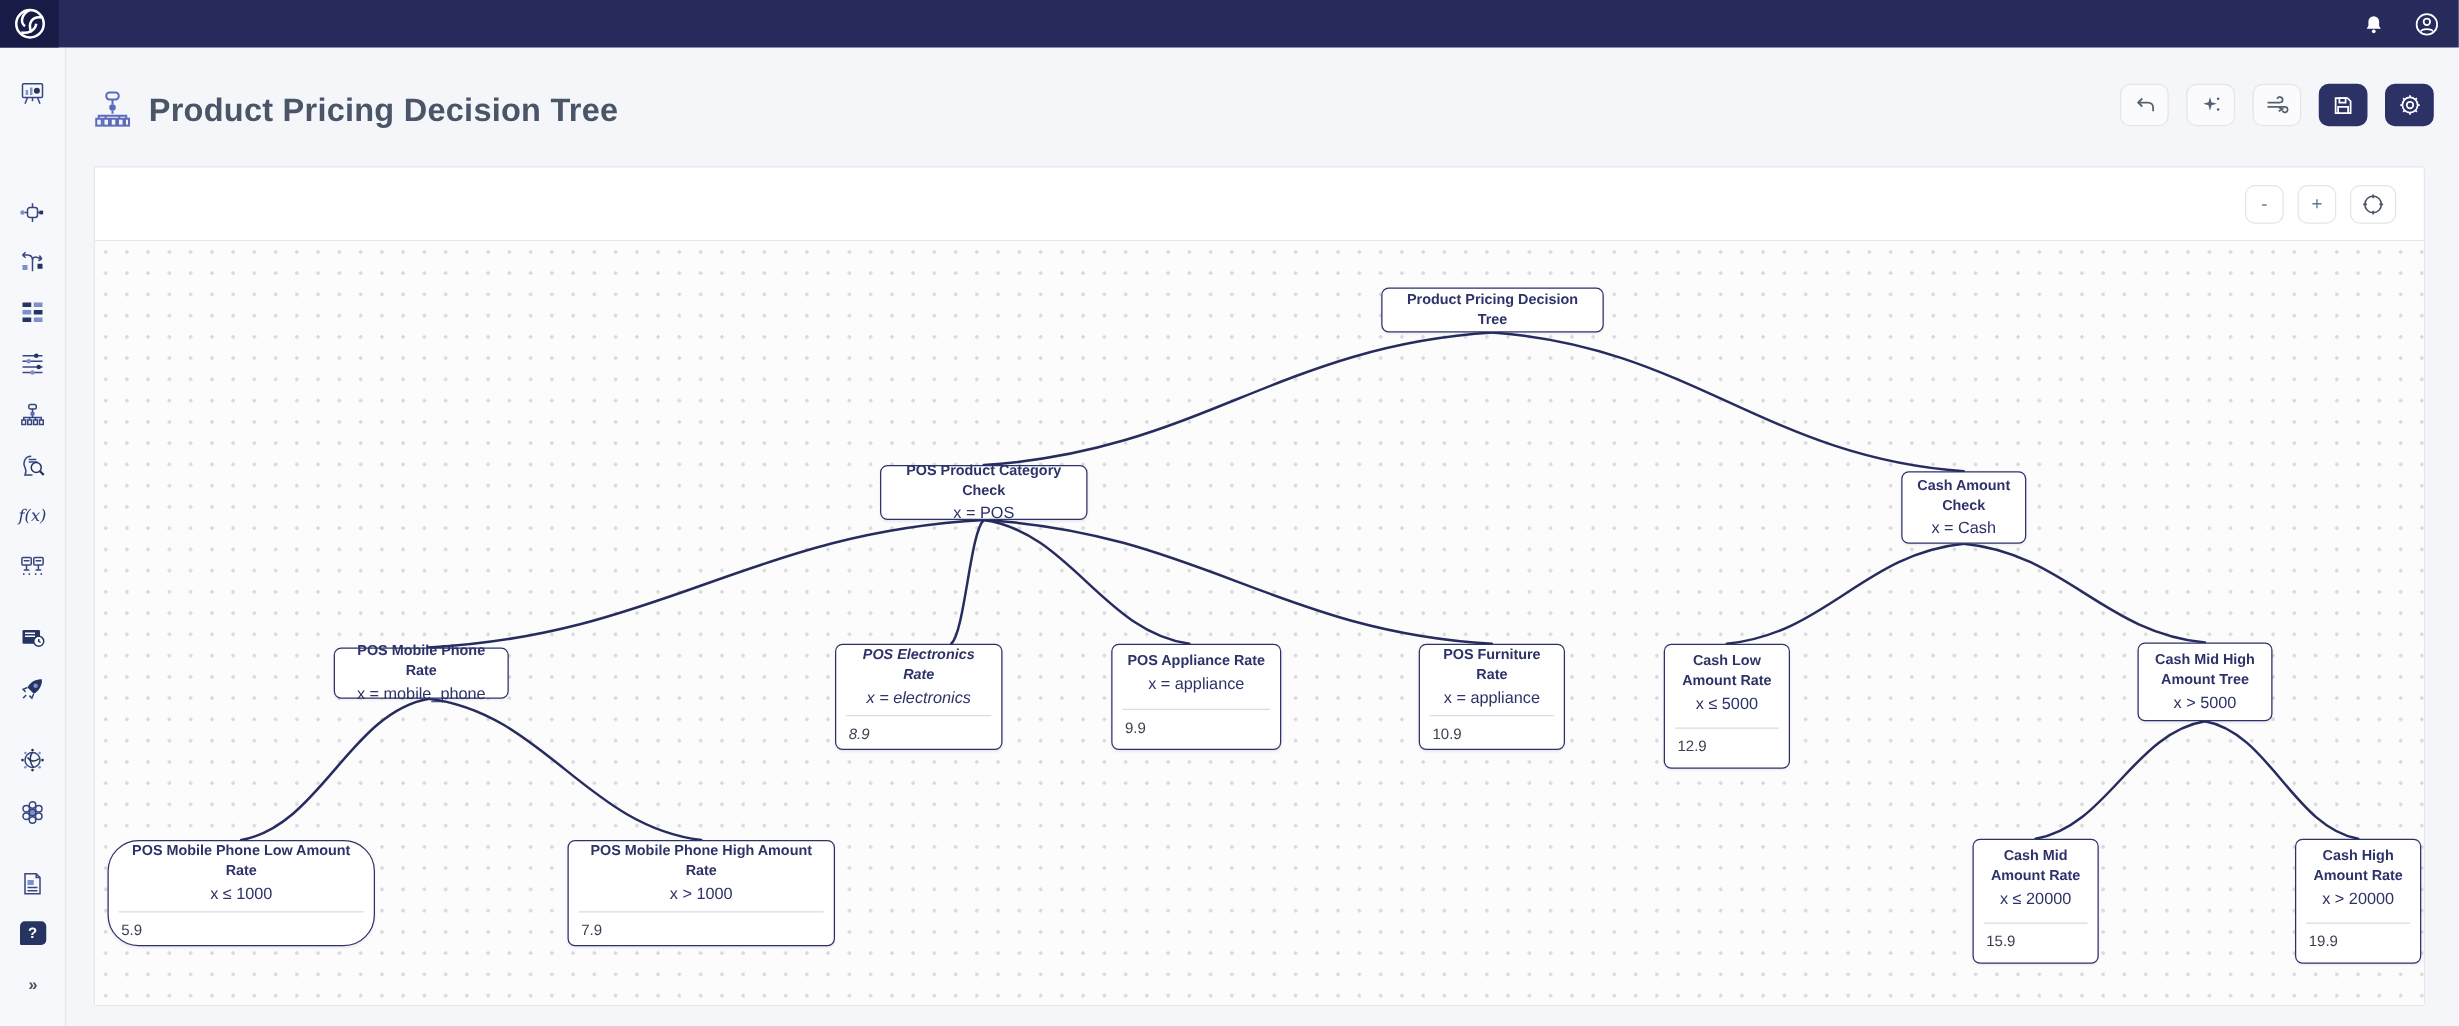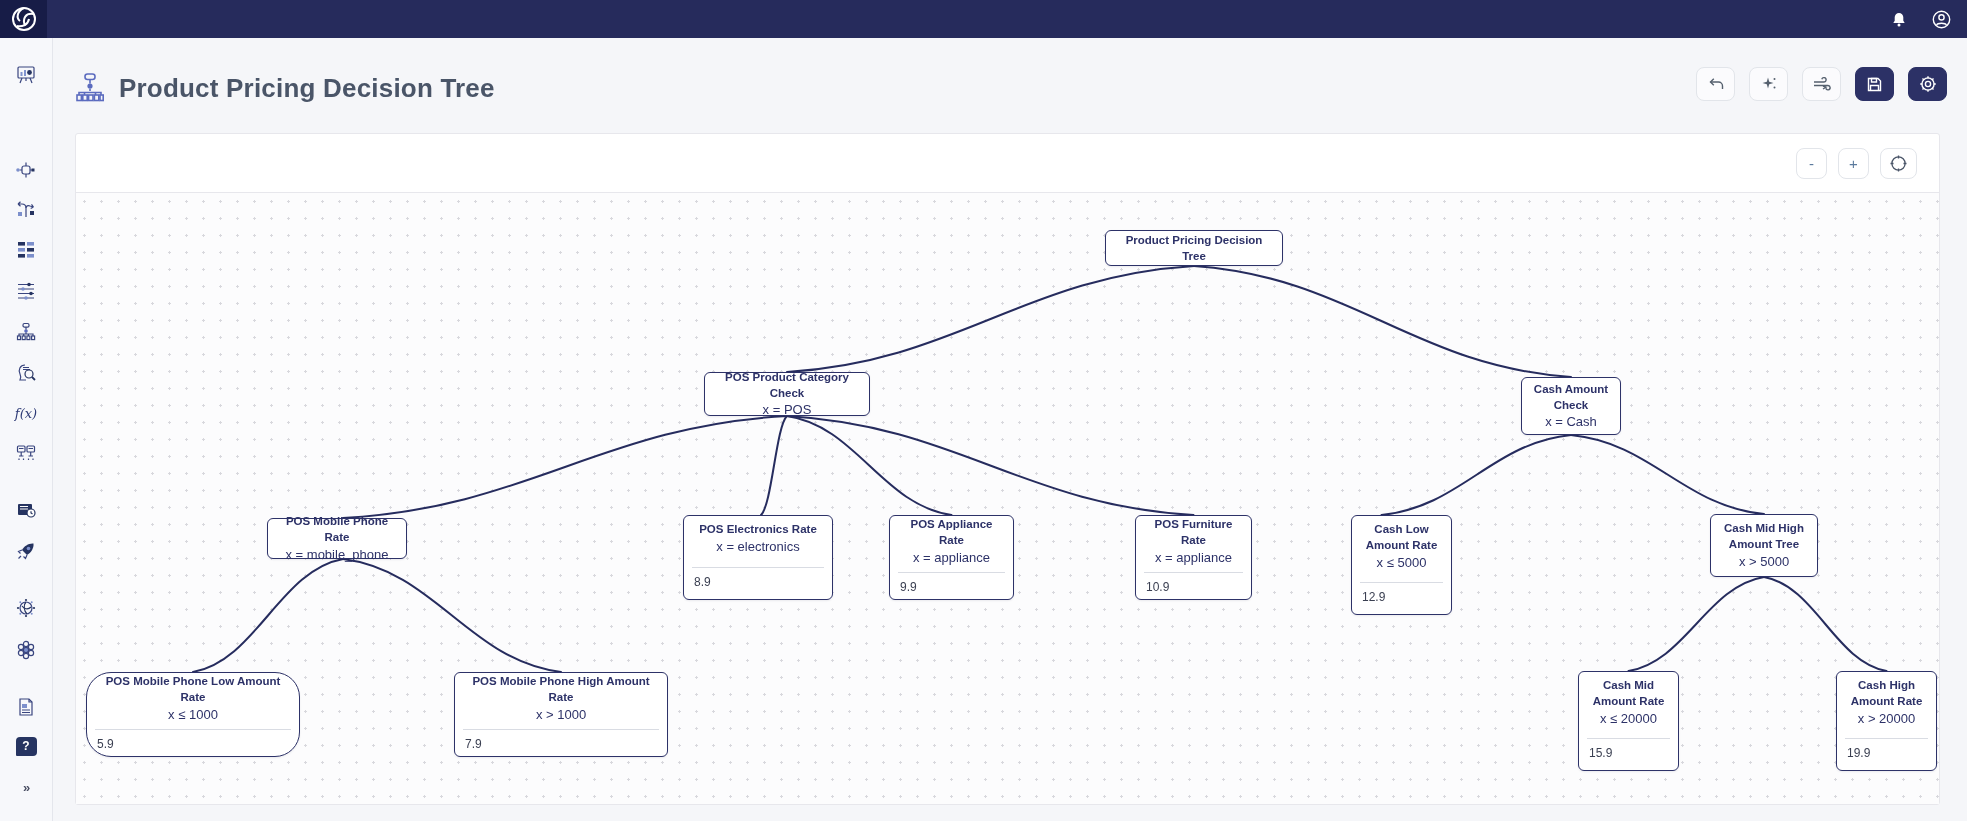--- a/index.html
+++ b/index.html
@@ -331,51 +331,51 @@
             <div class="node-title">Cash Amount Check</div>
             <div class="node-cond">x = Cash</div>
           </div>
         </div>
         <div class="node" style="left: 191px; top: 325px; width: 140px; height: 41px;">
           <div class="node-head">
             <div class="node-title">POS Mobile Phone Rate</div>
             <div class="node-cond">x = mobile_phone</div>
           </div>
         </div>
-        <div class="node" style="left: 607px; top: 322px; width: 150px; height: 85px;">
+        <div class="node" style="left: 592px; top: 322px; width: 134px; height: 85px; font-style: italic;">
           <div class="node-head">
             <div class="node-title">POS Electronics Rate</div>
             <div class="node-cond">x = electronics</div>
           </div>
           <div class="node-foot">
             <div class="node-sep"></div>
             <div class="node-value">8.9</div>
           </div>
         </div>
-        <div class="node" style="left: 813px; top: 322px; width: 125px; height: 85px;">
+        <div class="node" style="left: 813px; top: 322px; width: 136px; height: 85px;">
           <div class="node-head">
             <div class="node-title">POS Appliance Rate</div>
             <div class="node-cond">x = appliance</div>
           </div>
           <div class="node-foot">
             <div class="node-sep"></div>
             <div class="node-value">9.9</div>
           </div>
         </div>
         <div class="node" style="left: 1059px; top: 322px; width: 117px; height: 85px;">
           <div class="node-head">
             <div class="node-title">POS Furniture Rate</div>
             <div class="node-cond">x = appliance</div>
           </div>
           <div class="node-foot">
             <div class="node-sep"></div>
             <div class="node-value">10.9</div>
           </div>
         </div>
-        <div class="node" style="left: 1255px; top: 322px; width: 101px; height: 100px; margin-left: 20px;">
+        <div class="node" style="left: 1255px; top: 322px; width: 101px; height: 100px;">
           <div class="node-head">
             <div class="node-title">Cash Low Amount Rate</div>
             <div class="node-cond">x ≤ 5000</div>
           </div>
           <div class="node-foot">
             <div class="node-sep"></div>
             <div class="node-value">12.9</div>
           </div>
         </div>
         <div class="node" style="left: 1634px; top: 321px; width: 108px; height: 63px;">

